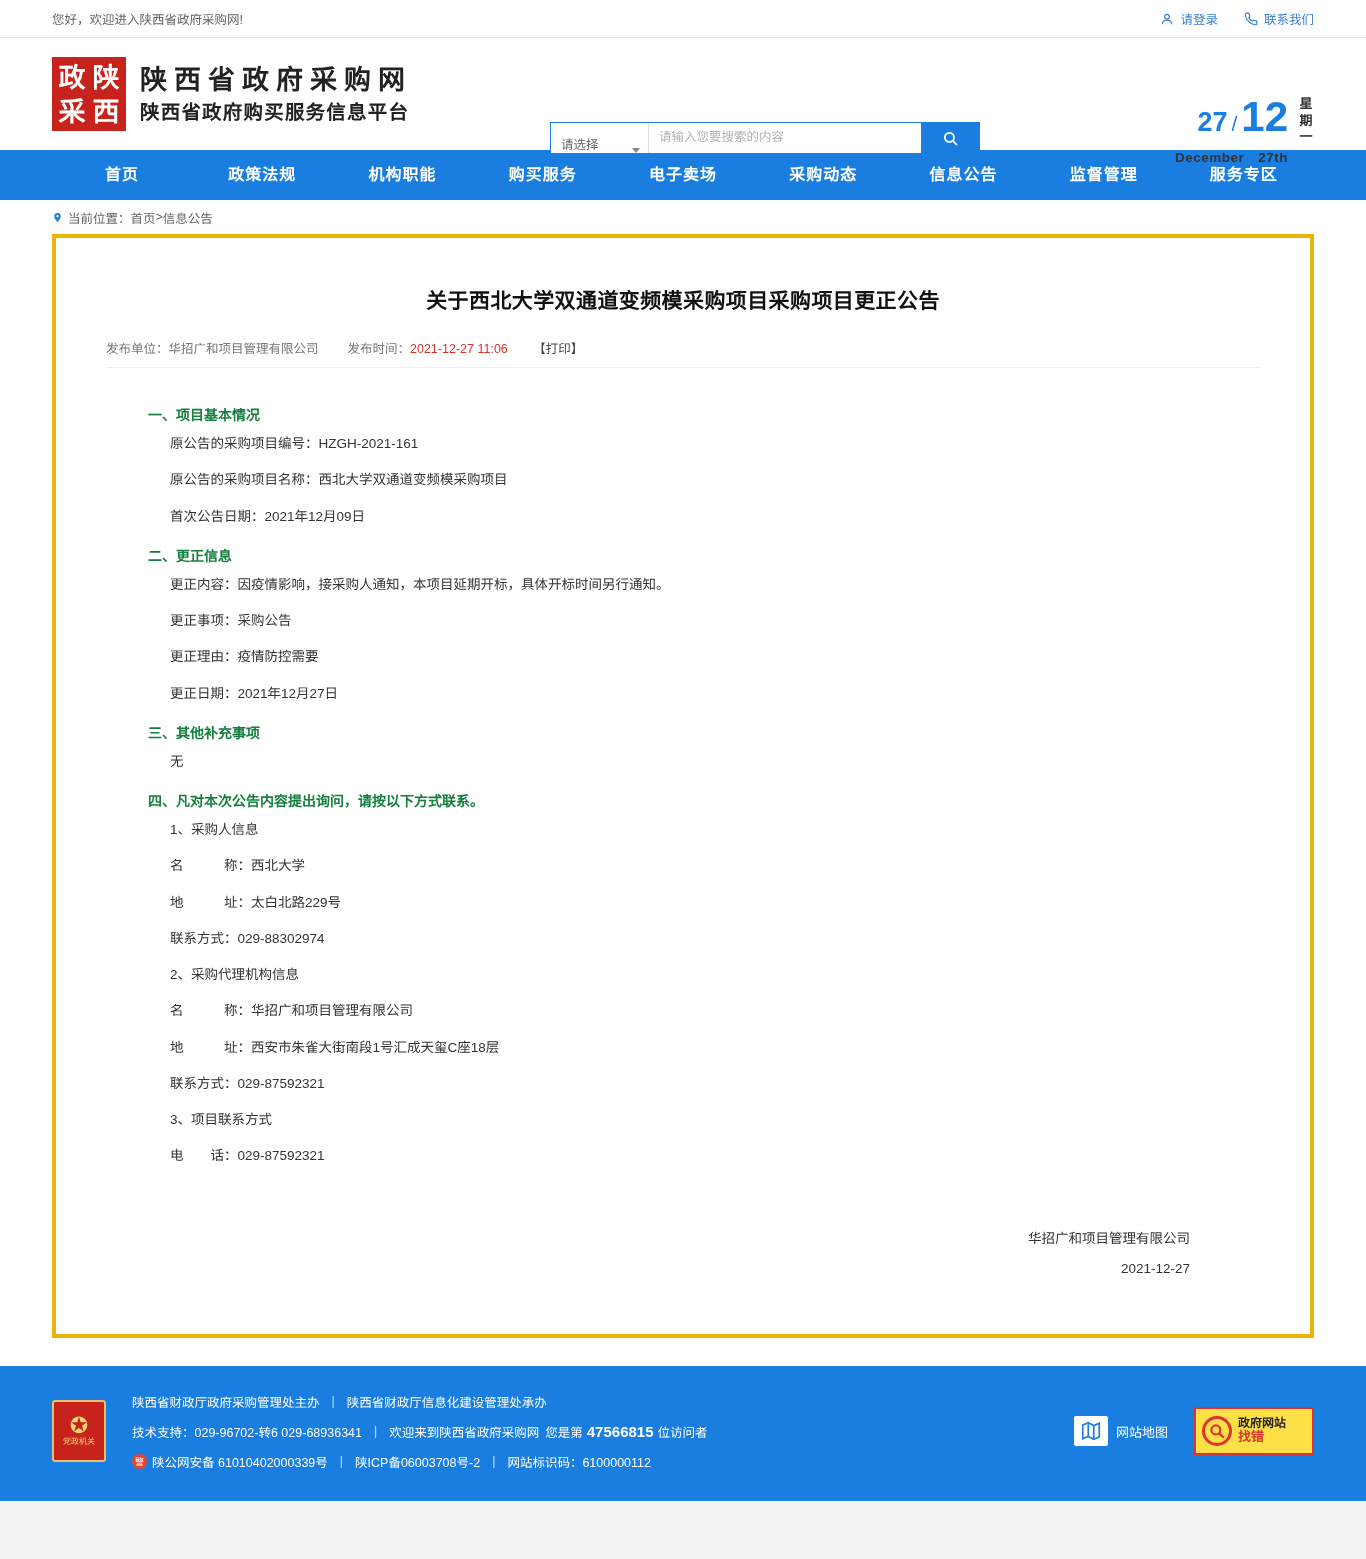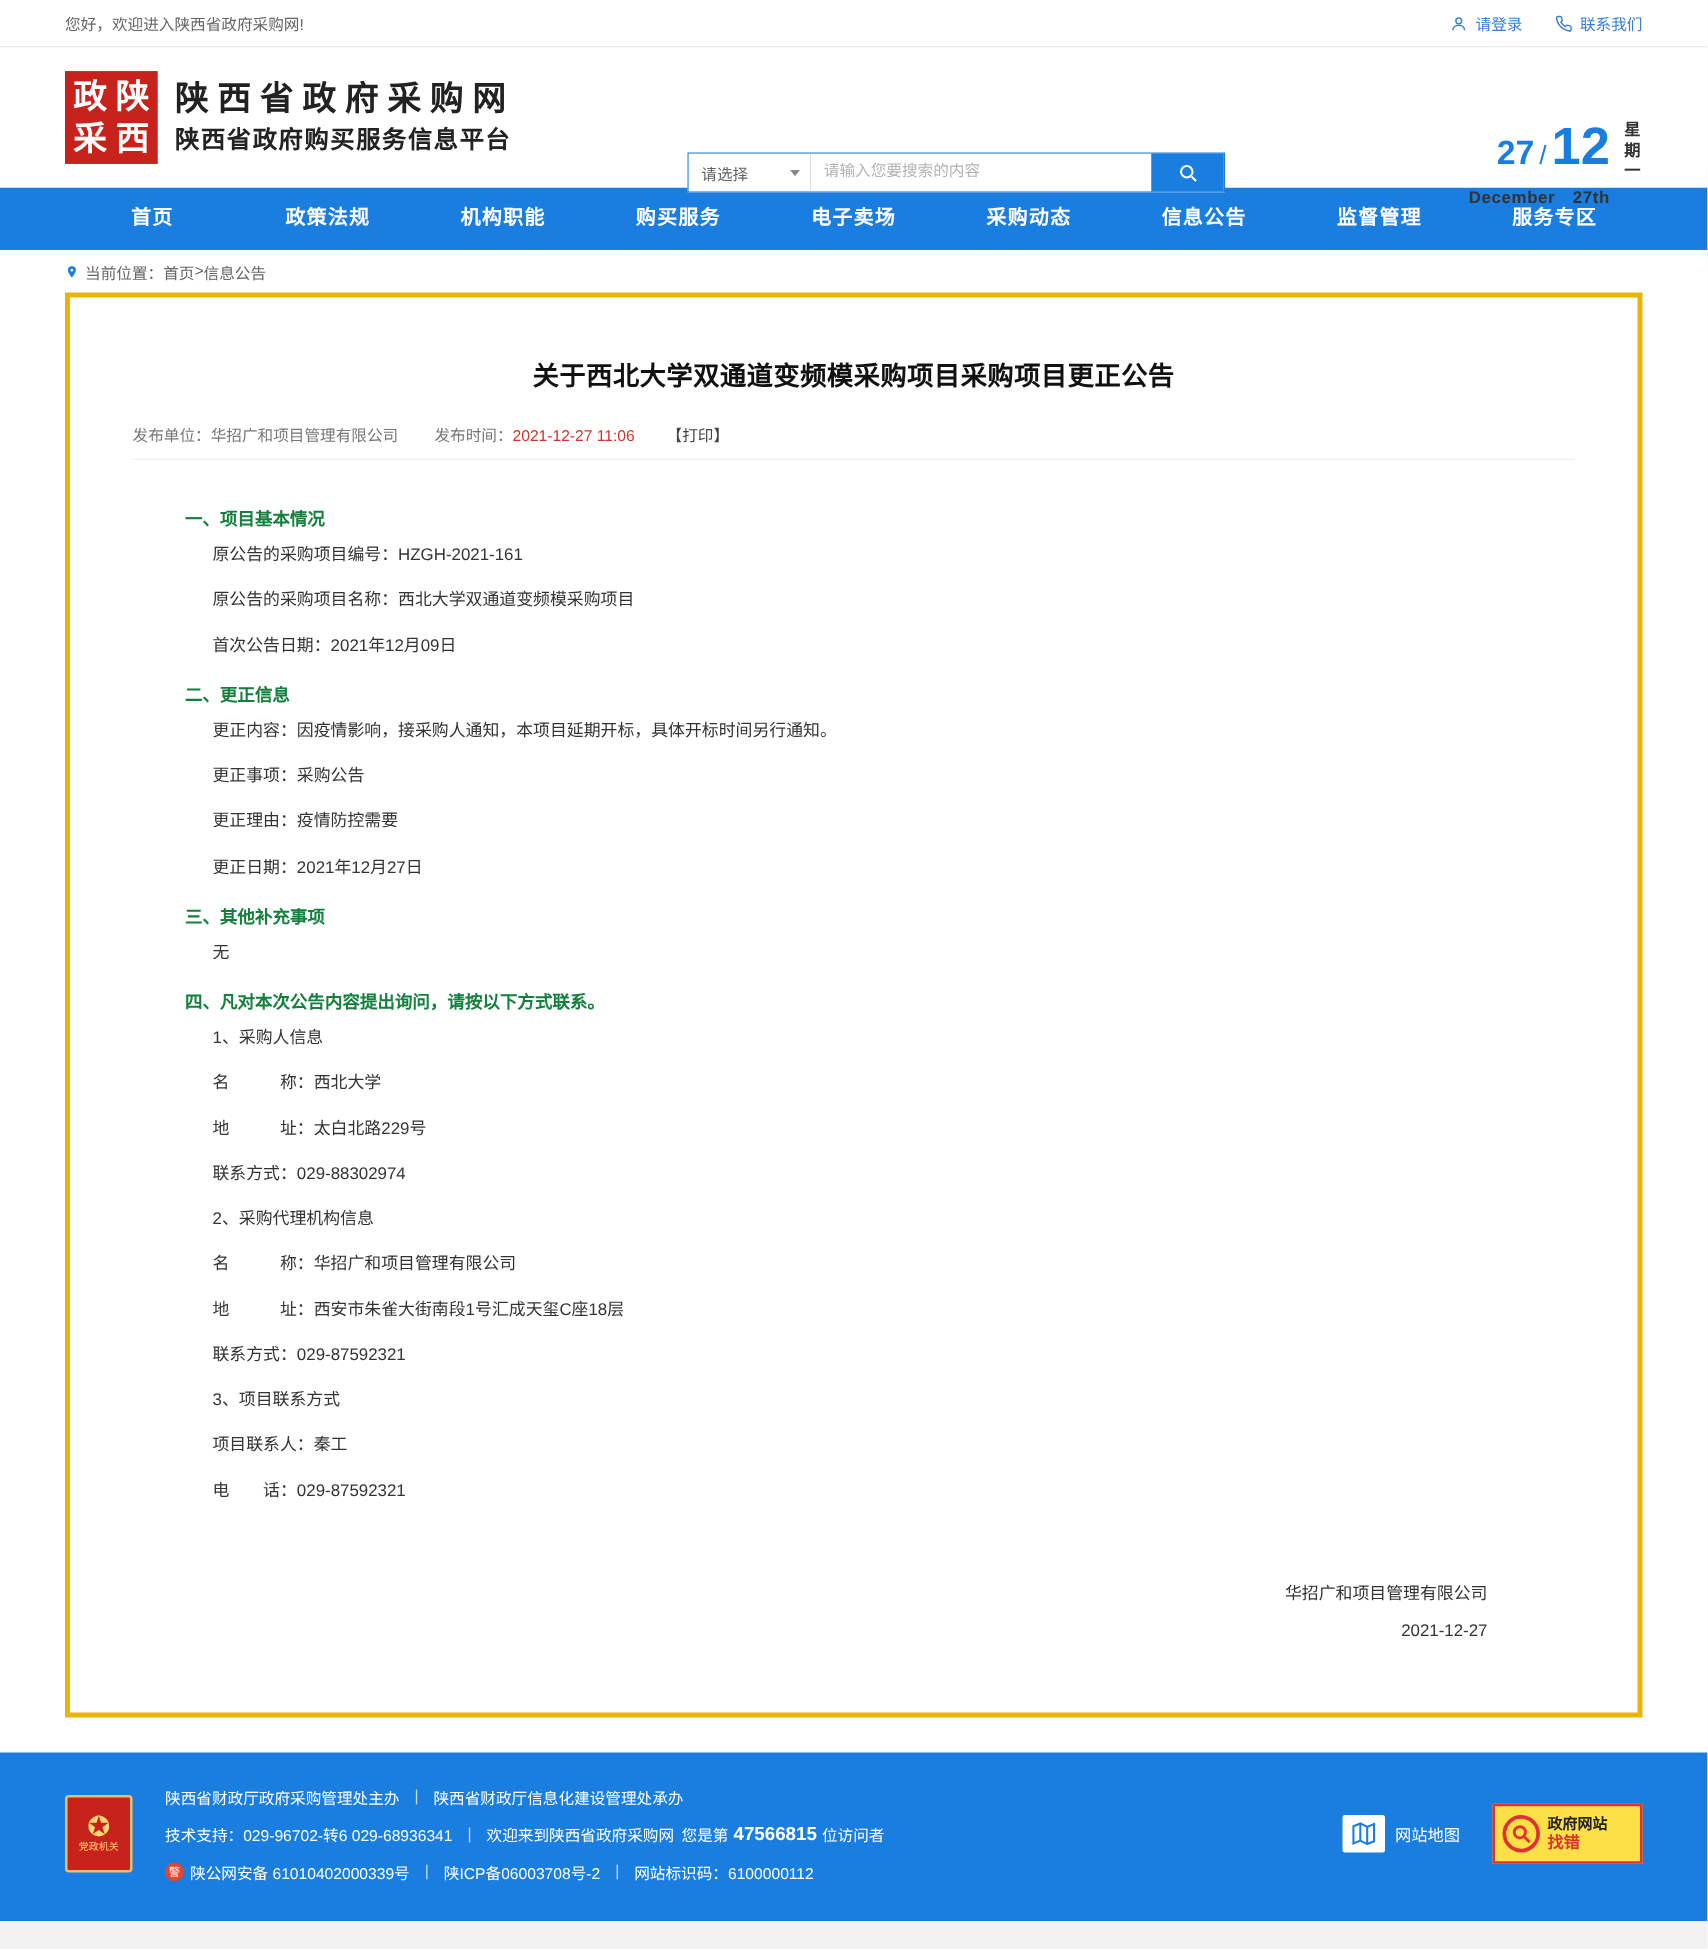--- a/index.html
+++ b/index.html
@@ -73,21 +73,21 @@
     position: absolute;
     left: 550px; top: 84px;
     display: flex;
     border: 1px solid #1a7de0;
     height: 32px;
     width: 430px;
     background: #fff;
   }
   .search-select {
     width: 98px;
-    display: flex; align-items: center; justify-content: space-between;
+    display: flex; align-items: flex-end; justify-content: space-between;
     padding: 0 8px 0 10px;
     font-size: 12.5px; color: #666;
     border-right: 1px solid #e0e0e0;
     cursor: pointer;
     background: #fff;
   }
   .caret {
     width: 0; height: 0;
     border-left: 4px solid transparent;
     border-right: 4px solid transparent;
@@ -391,21 +391,20 @@
         <div class="h2">四、凡对本次公告内容提出询问，请按以下方式联系。</div>
         <div class="p">1、采购人信息</div>
         <div class="p">名　　　称：西北大学</div>
         <div class="p">地　　　址：太白北路229号</div>
         <div class="p">联系方式：029-88302974</div>
         <div class="p">2、采购代理机构信息</div>
         <div class="p">名　　　称：华招广和项目管理有限公司</div>
         <div class="p">地　　　址：西安市朱雀大街南段1号汇成天玺C座18层</div>
         <div class="p">联系方式：029-87592321</div>
         <div class="p">3、项目联系方式</div>
-        <div class="p">项目联系人：秦工</div>
         <div class="p">电　　话：029-87592321</div>
 
         <div class="signature">
           <div>华招广和项目管理有限公司</div>
           <div>2021-12-27</div>
         </div>
       </div>
     </div>
   </div>
 

